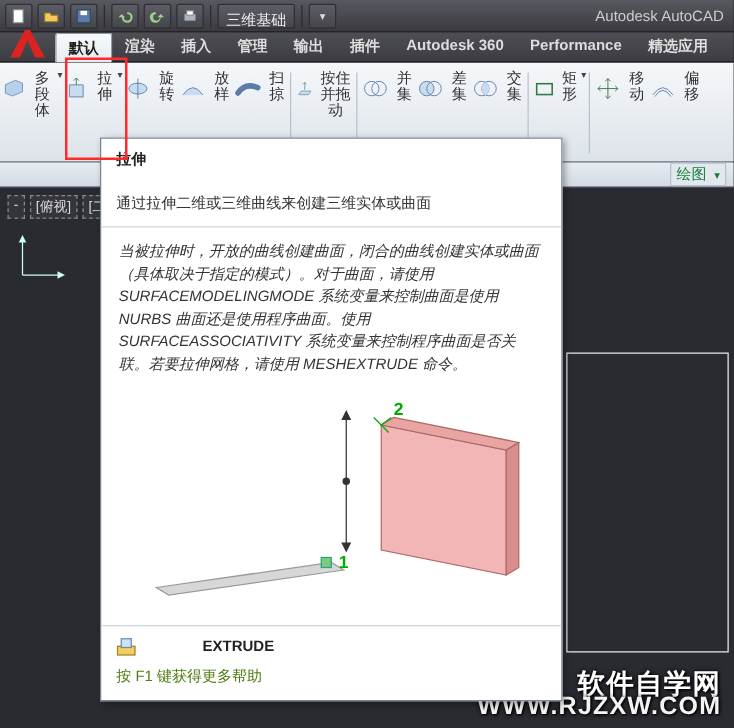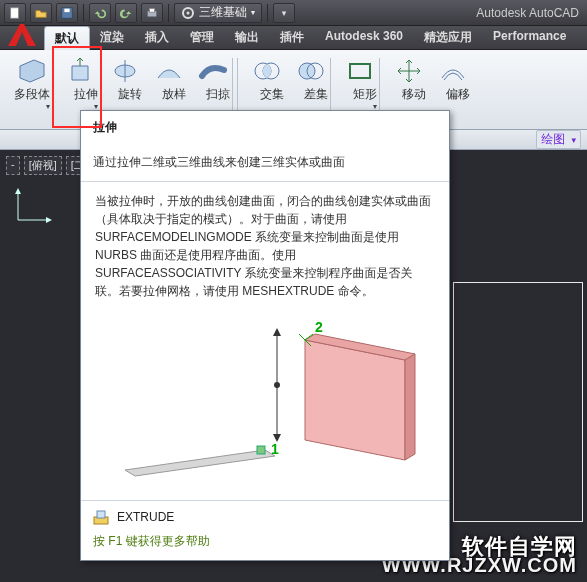--- a/index.html
+++ b/index.html
@@ -16,20 +16,21 @@
     width: 22px; height: 20px; display: flex; align-items: center; justify-content: center;
     background: linear-gradient(#5d5d66,#45454c); border: 1px solid #2f2f34; border-radius: 2px;
     cursor: pointer;
   }
   .qat-btn svg { width: 14px; height: 14px; }
   .qat-sep { width:1px; height:18px; background:#2a2a2e; margin:0 1px;}
   .ws-dropdown {
     display:flex; align-items:center; gap:4px; height:20px; padding:0 6px;
     background: linear-gradient(#5d5d66,#45454c); border:1px solid #2f2f34; border-radius:2px;
     color:#eee;
+    flex-direction:column;
   }
   .title-text { margin-left:auto; color:#ccc; padding-right:4px; white-space:nowrap; }
 
   
   .ribbon-tabs {
     height: 24px; background: linear-gradient(#4e4e55,#3c3c42);
     border-bottom: 1px solid #222; display:flex; align-items:flex-start;
     padding-left:44px; 
     position: relative;
     font-weight: bold;
@@ -48,41 +49,41 @@
     border:1px solid #9caabb; border-bottom:none;
   }
 
   
   .ribbon-panel {
     height: 80px; background: linear-gradient(#f5f7fa, #dde3ea);
     border-bottom:1px solid #96a2b2; display:flex; align-items:stretch;
     padding: 2px 2px 0 2px; gap:0;
   }
   .rbtn {
-    width:48px; height:74px; display:flex; flex-direction:column; align-items:flex-end; justify-content:flex-start;
+    width:48px; height:74px; display:flex; flex-direction:row; align-items:flex-start; justify-content:flex-start;
     padding-top:4px; gap:2px; cursor:pointer; position:relative;
   }
   .rbtn.small { width:44px; }
   .rbtn-icon { width:34px; height:30px; display:flex; align-items:center; justify-content:center; }
   .rbtn-label { font-size:12px; color:#333; text-align:center; line-height:13px; }
   .rbtn-arrow { font-size:8px; color:#444; line-height:8px; }
   .divider { width:1px; background:#b8c1cc; margin:6px 2px; }
 
   .highlight-box {
     position:absolute; border:2px solid #ff2a2a; pointer-events:none;
     left:52px; top:46px; width:50px; height:82px; z-index:50;
   }
 
   
   .panel-names {
     height: 20px; background: linear-gradient(#e7ecf1,#d3dae3);
     border-bottom:1px solid #9aa6b6; display:flex; align-items:center; justify-content:flex-end;
     padding-right:6px; color:#384; font-size:12px;
   }
-  .panel-names .pill { color:#6d28d9; background:#e3e8ef; border:1px solid #b5c0cf; border-radius:2px; padding:0 4px; margin-left:4px;}
+  .panel-names .pill { color:#15803d; background:#e3e8ef; border:1px solid #b5c0cf; border-radius:2px; padding:0 4px; margin-left:4px;}
   .panel-names .pill .arrow{ font-size:9px; margin-left:3px;}
 
   
   .model-space {
     position:relative; background:#2a2a31; height: calc(582px - 26px - 24px - 80px - 20px);
     color:#fff;
   }
   .view-tabs {
     position:absolute; top:6px; left:6px; display:flex; gap:4px;
   }
@@ -93,24 +94,24 @@
 
   
   .tooltip {
     position:absolute; left:80px; top:110px; width:370px; min-height:380px;
     background:#fff; border:1px solid #7a8696; box-shadow:2px 2px 6px rgba(0,0,0,0.4);
     z-index:40; color:#222; font-size:12px;
   }
   .tooltip .tt-title { font-weight:bold; padding:8px 12px 4px;}
   .tooltip .tt-short { padding:0 12px 10px; color:#333;margin-top:14px; }
   .tooltip hr { border:none; border-top:1px solid #d0d6dd; }
-  .tooltip .tt-long { padding:10px 14px; color:#333; line-height:18px; }
+  .tooltip .tt-long { padding:10px 14px; color:#333; line-height:18px;font-style:italic; }
   .tooltip .tt-diagram { padding:10px 14px; display:flex; justify-content:center; }
   .tooltip .tt-footer { border-top:1px solid #d0d6dd; padding:8px 12px; display:flex; align-items:center; gap:8px; }
-  .tt-cmd { font-weight:normal; }
+  .tt-cmd { font-weight:bold;margin-left:45px; }
   .tt-help { padding:0 12px 10px; color:#4d7c0f; }
 
   
   .watermark {
     position:absolute; right:10px; bottom:8px; color:#fff; font-weight:bold;
     text-align:right; line-height:18px; text-shadow:1px 1px 2px #000,0 0 4px #000;
     letter-spacing:1px;
   }
   .watermark .l1 { font-size:22px; }
   .watermark .l2 { font-size:20px; opacity:0.95;}
@@ -180,22 +181,22 @@
       <path d="M4 26 L16 4 L20 4 L32 26 L24 26 L18 12 L12 26 Z" fill="#d22"></path>
     </svg>
   </div>
   <div class="tab active">默认</div>
   <div class="tab">渲染</div>
   <div class="tab">插入</div>
   <div class="tab">管理</div>
   <div class="tab">输出</div>
   <div class="tab">插件</div>
   <div class="tab">Autodesk 360</div>
+  <div class="tab">Performance</div>
   <div class="tab">精选应用</div>
-  <div class="tab">Performance</div>
 </div>
 
 <div class="ribbon-panel">
   <div class="rbtn">
     <div class="rbtn-icon">
       <svg viewBox="0 0 34 30">
           <path d="M4 22 L14 26 L28 20 L28 8 L18 4 L4 10 Z" fill="#b8d0e8" stroke="#5b7ca8"></path>
         </svg>
     </div>
     <div class="rbtn-label">多段体</div>
@@ -230,39 +231,57 @@
   </div>
   <div class="rbtn small">
     <div class="rbtn-icon">
       <svg viewBox="0 0 34 30">
           <path d="M6 20 Q14 8 28 14" fill="none" stroke="#5b7ca8" stroke-width="6" stroke-linecap="round"></path>
         </svg>
     </div>
     <div class="rbtn-label">扫掠</div>
   </div>
   <div class="divider"></div>
+  <div class="rbtn">
+    <div class="rbtn-icon">
+      <svg viewBox="0 0 34 30">
+          <path d="M8 24 L24 24 L28 18 L12 18 Z" fill="#c8dcf0" stroke="#5b7ca8"></path>
+          <path d="M18 16 L18 4 M15 7 L18 4 L21 7" stroke="#374" fill="none"></path>
+        </svg>
+    </div>
+    <div class="rbtn-label">按住并拖动</div>
+  </div>
   <div class="divider"></div>
+  <div class="rbtn small">
+    <div class="rbtn-icon">
+      <svg viewBox="0 0 34 30">
+          <circle cx="13" cy="15" r="8" fill="none" stroke="#5b7ca8"></circle>
+          <circle cx="21" cy="15" r="8" fill="none" stroke="#5b7ca8"></circle>
+        </svg>
+    </div>
+    <div class="rbtn-label">并集</div>
+  </div>
+  <div class="rbtn small">
+    <div class="rbtn-icon">
+      <svg viewBox="0 0 34 30">
+          <path d="M5 15a8 8 0 0 1 16 0 8 8 0 0 0 0 .1A8 8 0 0 1 5 15Z" fill="#c8dcf0" stroke="#5b7ca8"></path>
+          <circle cx="21" cy="15" r="8" fill="none" stroke="#5b7ca8"></circle>
+        </svg>
+    </div>
+    <div class="rbtn-label">差集</div>
+  </div>
   <div class="rbtn small">
     <div class="rbtn-icon">
       <svg viewBox="0 0 34 30">
           <circle cx="13" cy="15" r="8" fill="none" stroke="#5b7ca8"></circle>
           <circle cx="21" cy="15" r="8" fill="none" stroke="#5b7ca8"></circle>
           <path d="M17 8a8 8 0 0 1 0 14a8 8 0 0 1 0-14z" fill="#c8dcf0"></path>
         </svg>
     </div>
     <div class="rbtn-label">交集</div>
-  </div>
-  <div class="rbtn small">
-    <div class="rbtn-icon">
-      <svg viewBox="0 0 34 30">
-          <path d="M5 15a8 8 0 0 1 16 0 8 8 0 0 0 0 .1A8 8 0 0 1 5 15Z" fill="#c8dcf0" stroke="#5b7ca8"></path>
-          <circle cx="21" cy="15" r="8" fill="none" stroke="#5b7ca8"></circle>
-        </svg>
-    </div>
-    <div class="rbtn-label">差集</div>
   </div>
   <div class="divider"></div>
   <div class="rbtn small">
     <div class="rbtn-icon">
       <svg viewBox="0 0 34 30">
           <rect x="7" y="8" width="20" height="14" fill="none" stroke="#374" stroke-width="2"></rect>
         </svg>
     </div>
     <div class="rbtn-label">矩形</div>
     <div class="rbtn-arrow">▾</div>

